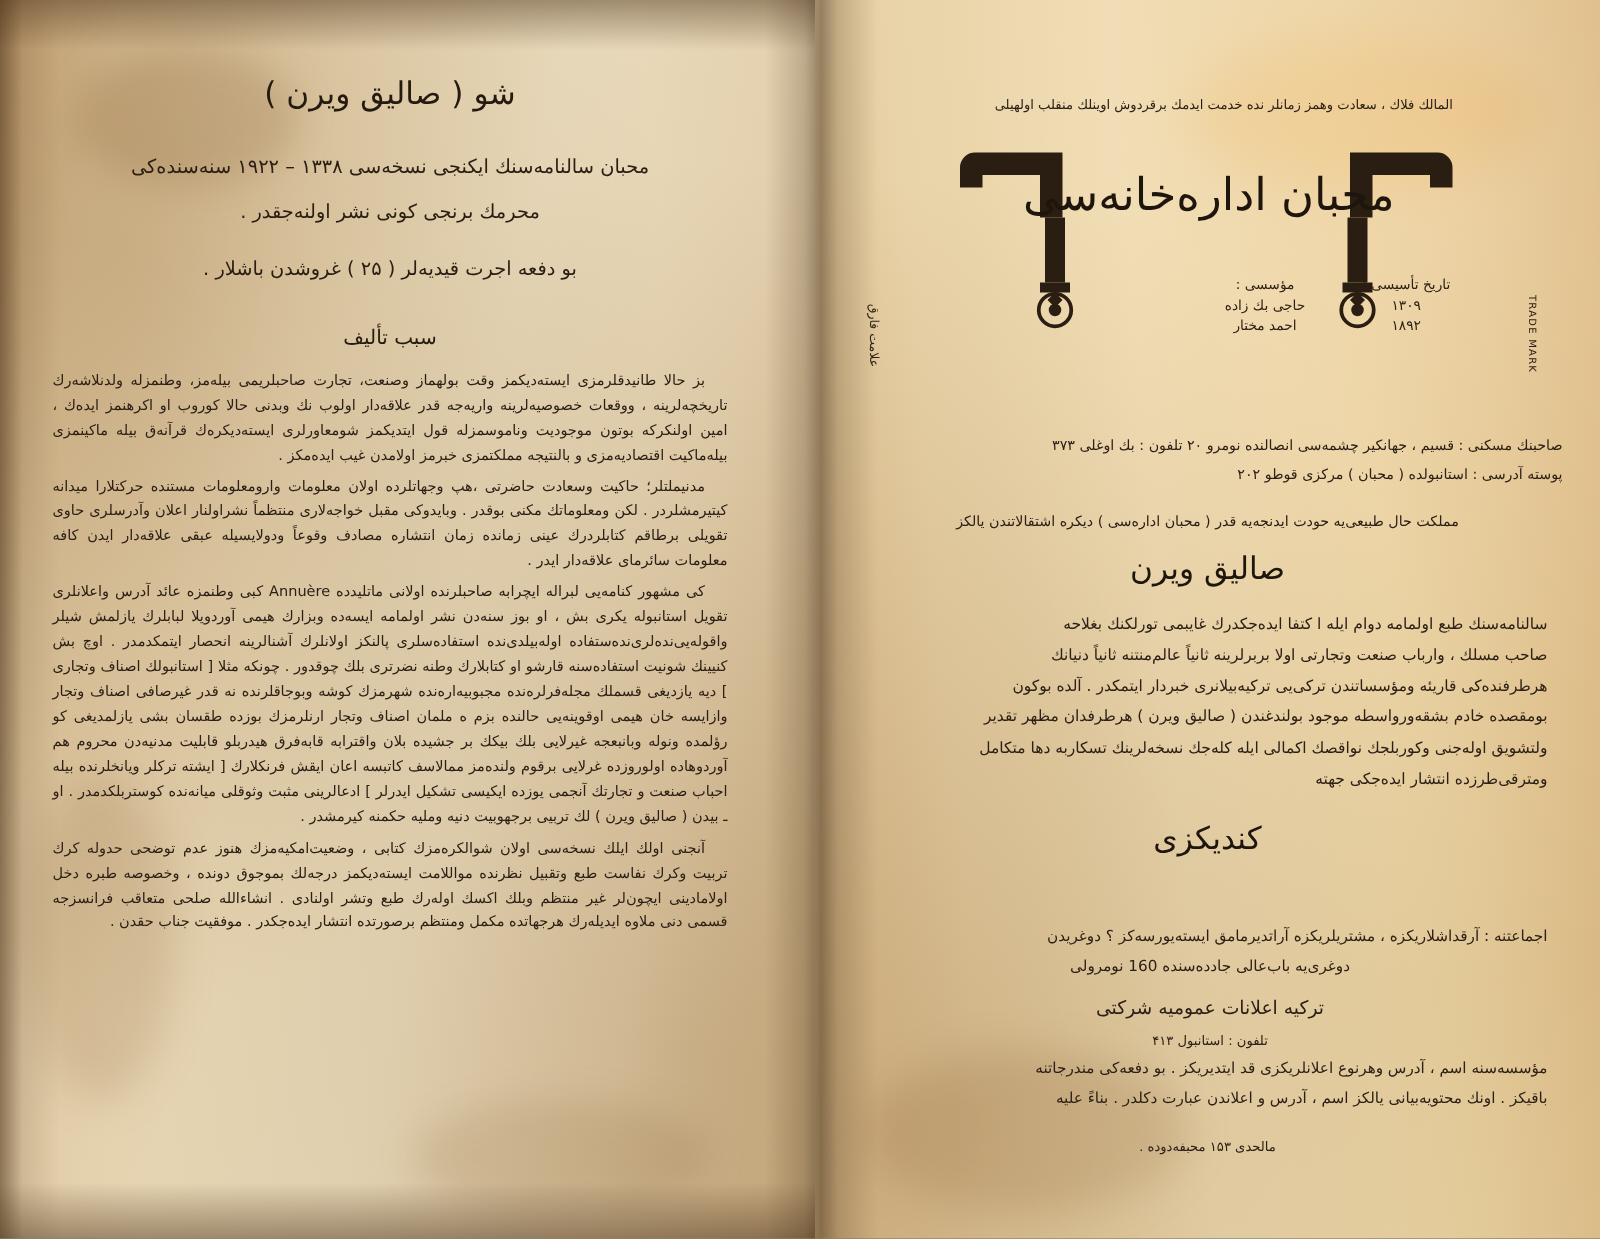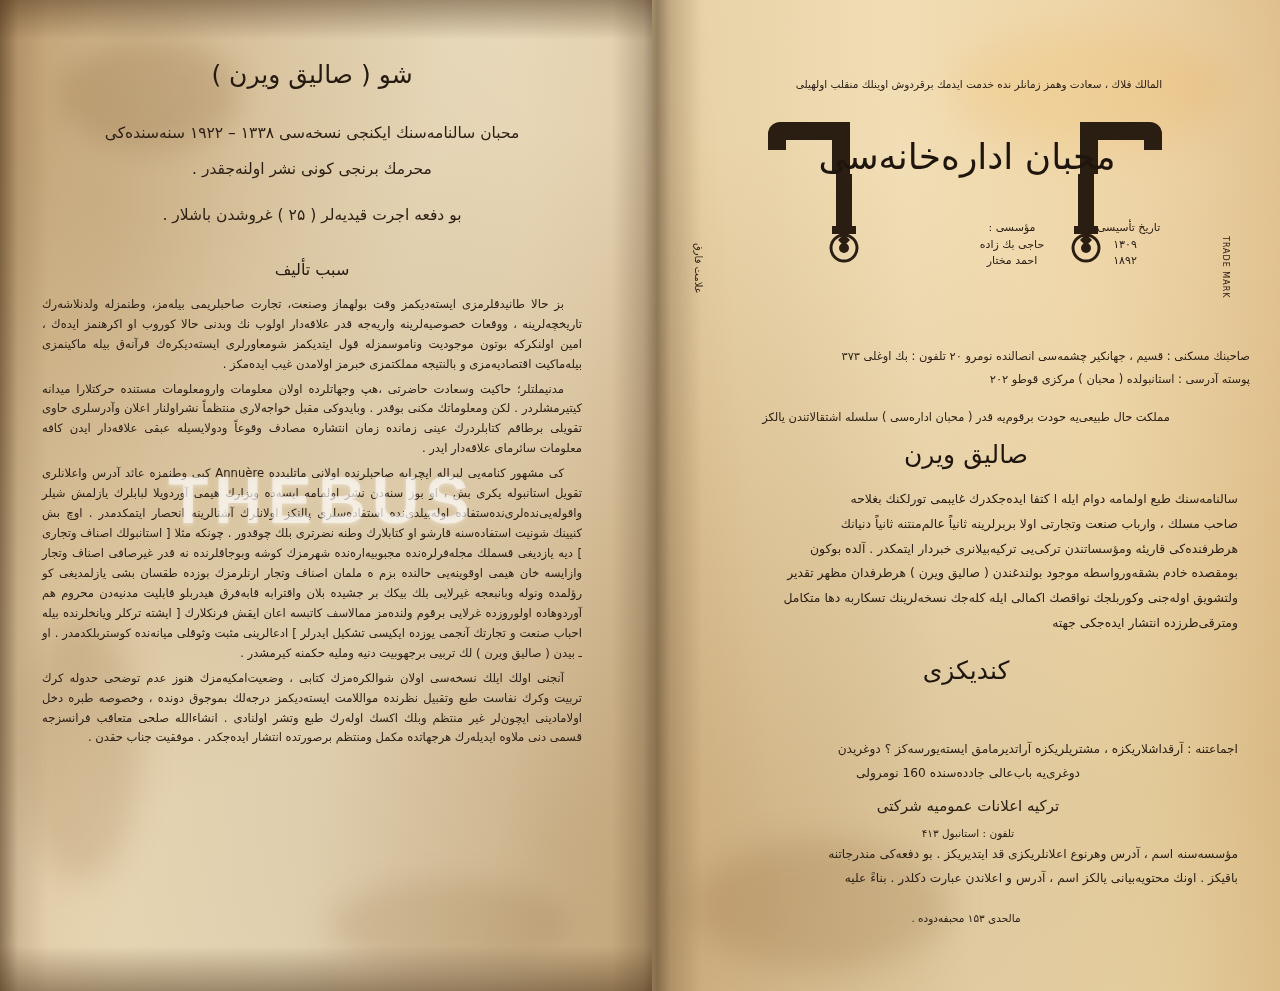--- a/index.html
+++ b/index.html
@@ -349,21 +349,21 @@
     </div>
 
     <div class="trademark">TRADE MARK</div>
     <div class="mark-vert">علامت فارق</div>
 
     <div class="contact">
       <div>صاحبنك مسكنی : قسیم ، جهانكیر چشمه‌سی انصالنده نومرو ۲۰ تلفون : بك اوغلی ۳۷۳</div>
       <div>پوسته آدرسی : استانبولده ( محبان ) مركزی قوطو ۲۰۲</div>
     </div>
 
-    <div class="tagline">مملكت حال طبیعی‌یه حودت برقوم‌یه قدر ( محبان اداره‌سی ) سلسله اشتقالاتندن یالكز</div>
+    <div class="tagline">مملكت حال طبیعی‌یه حودت ایدنجه‌یه قدر ( محبان اداره‌سی ) دیكره اشتقالاتندن یالكز</div>
 
     <div class="r-head-1">صالیق ویرن</div>
 
     <div class="r-body-1">
       <div>سالنامه‌سنك طبع اولمامه دوام ایله ا كتفا ایده‌جكدرك غایبمی تورلكنك بغلاحه</div>
       <div>صاحب مسلك ، وارباب صنعت وتجارتی اولا بربرلرینه ثانیاً عالم‌منتنه ثانیاً دنیانك</div>
       <div>هرطرفنده‌كی قاریئه ومؤسساتندن تركی‌یی تركیه‌بیلانری خبردار ایتمكدر . آلده بوكون</div>
       <div>بومقصده خادم بشقه‌ورواسطه موجود بولندغندن ( صالیق ویرن ) هرطرفدان مظهر تقدیر</div>
       <div>ولتشویق اوله‌جنی وكوربلجك نواقصك اكمالی ایله كله‌جك نسخه‌لرینك تسكاربه دها متكامل</div>
       <div>ومترقی‌طرزده انتشار ایده‌جكی جهته</div>
@@ -379,14 +379,13 @@
       <div>مؤسسه‌سنه اسم ، آدرس وهرنوع اعلانلریكزی قد ایتدیریكز . بو دفعه‌كی مندرجاتنه</div>
       <div>باقیكز . اونك محتویه‌بیانی یالكز اسم ، آدرس و اعلاندن عبارت دكلدر . بناءً علیه</div>
     </div>
 
     <div class="r-footer">مالحدی ۱۵۳ محبفه‌دوده .</div>
 
   </div>
 
   <div class="gutter"></div>
 
-  <div class="watermark">THEBUS</div>
 </div>
 
 </body></html>

